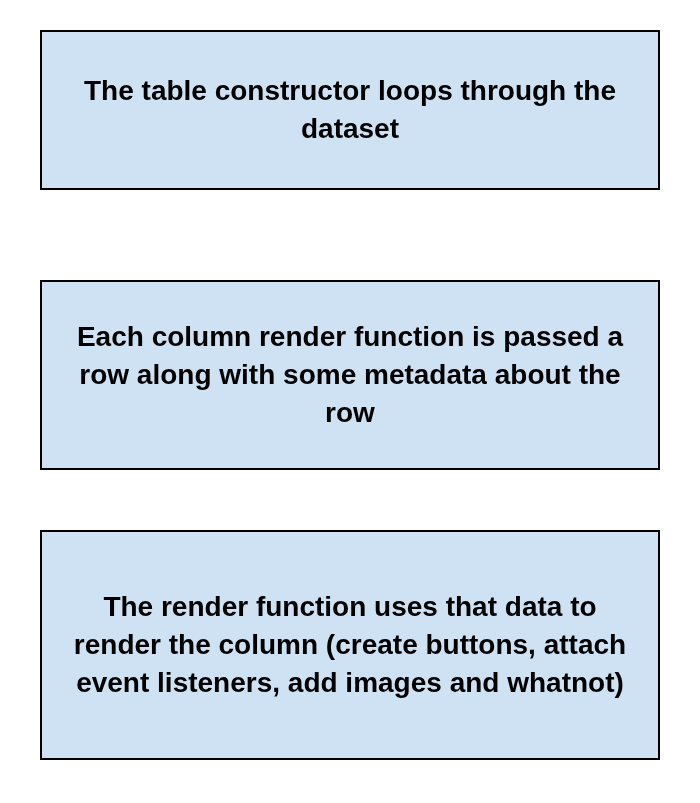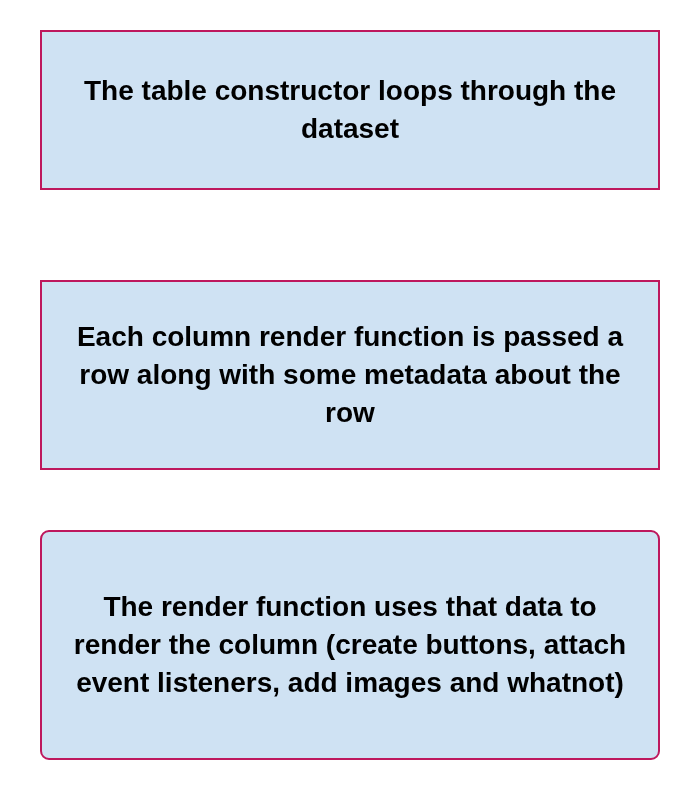--- a/index.html
+++ b/index.html
@@ -14,41 +14,40 @@
       font-family: Arial, Helvetica, sans-serif;
       display: flex;
       flex-direction: column;
       align-items: center;
       padding: 30px 40px;
       gap: 60px;
     }
     .box {
       width: 100%;
       background: #cfe2f3;
-      border: 2px solid #be185d;
+      border: 2px solid #000000;
       display: flex;
       align-items: center;
       justify-content: center;
       padding: 30px 28px;
       text-align: center;
       font-size: 28px;
       font-weight: bold;
       color: #000000;
       line-height: 1.35;
     }
     .box-1 {
       min-height: 160px;
     }
     .box-2 {
       min-height: 190px;
       margin-top: 30px;
     }
     .box-3 {
       min-height: 230px;
-      border-radius: 9px;
     }
   </style>
 </head>
 <body>
 
 <div class="box box-1">
   <span>The table constructor loops through the dataset</span>
 </div>
 
 <div class="box box-2">

